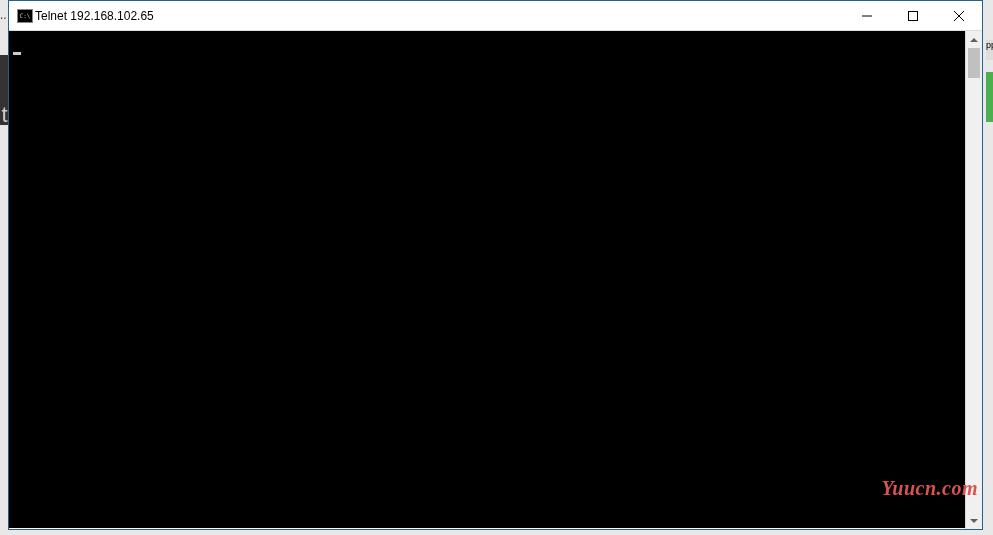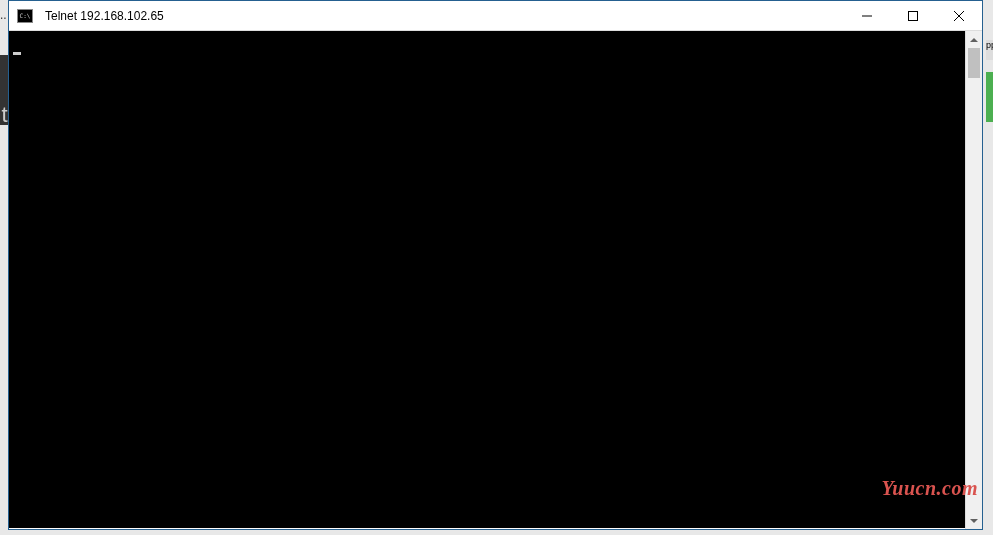--- a/index.html
+++ b/index.html
@@ -75,21 +75,21 @@
       align-items: center;
       justify-content: center;
     }
     .app-icon-text {
       color: #ccc;
       font-size: 6px;
       font-family: monospace;
       line-height: 1;
     }
     .title-text {
-      margin-left: 12px;
+      margin-left: 2px;
       font-size: 12px;
       color: #000;
       flex: 1;
     }
     .win-controls {
       display: flex;
       height: 100%;
     }
     .win-btn {
       width: 46px;

